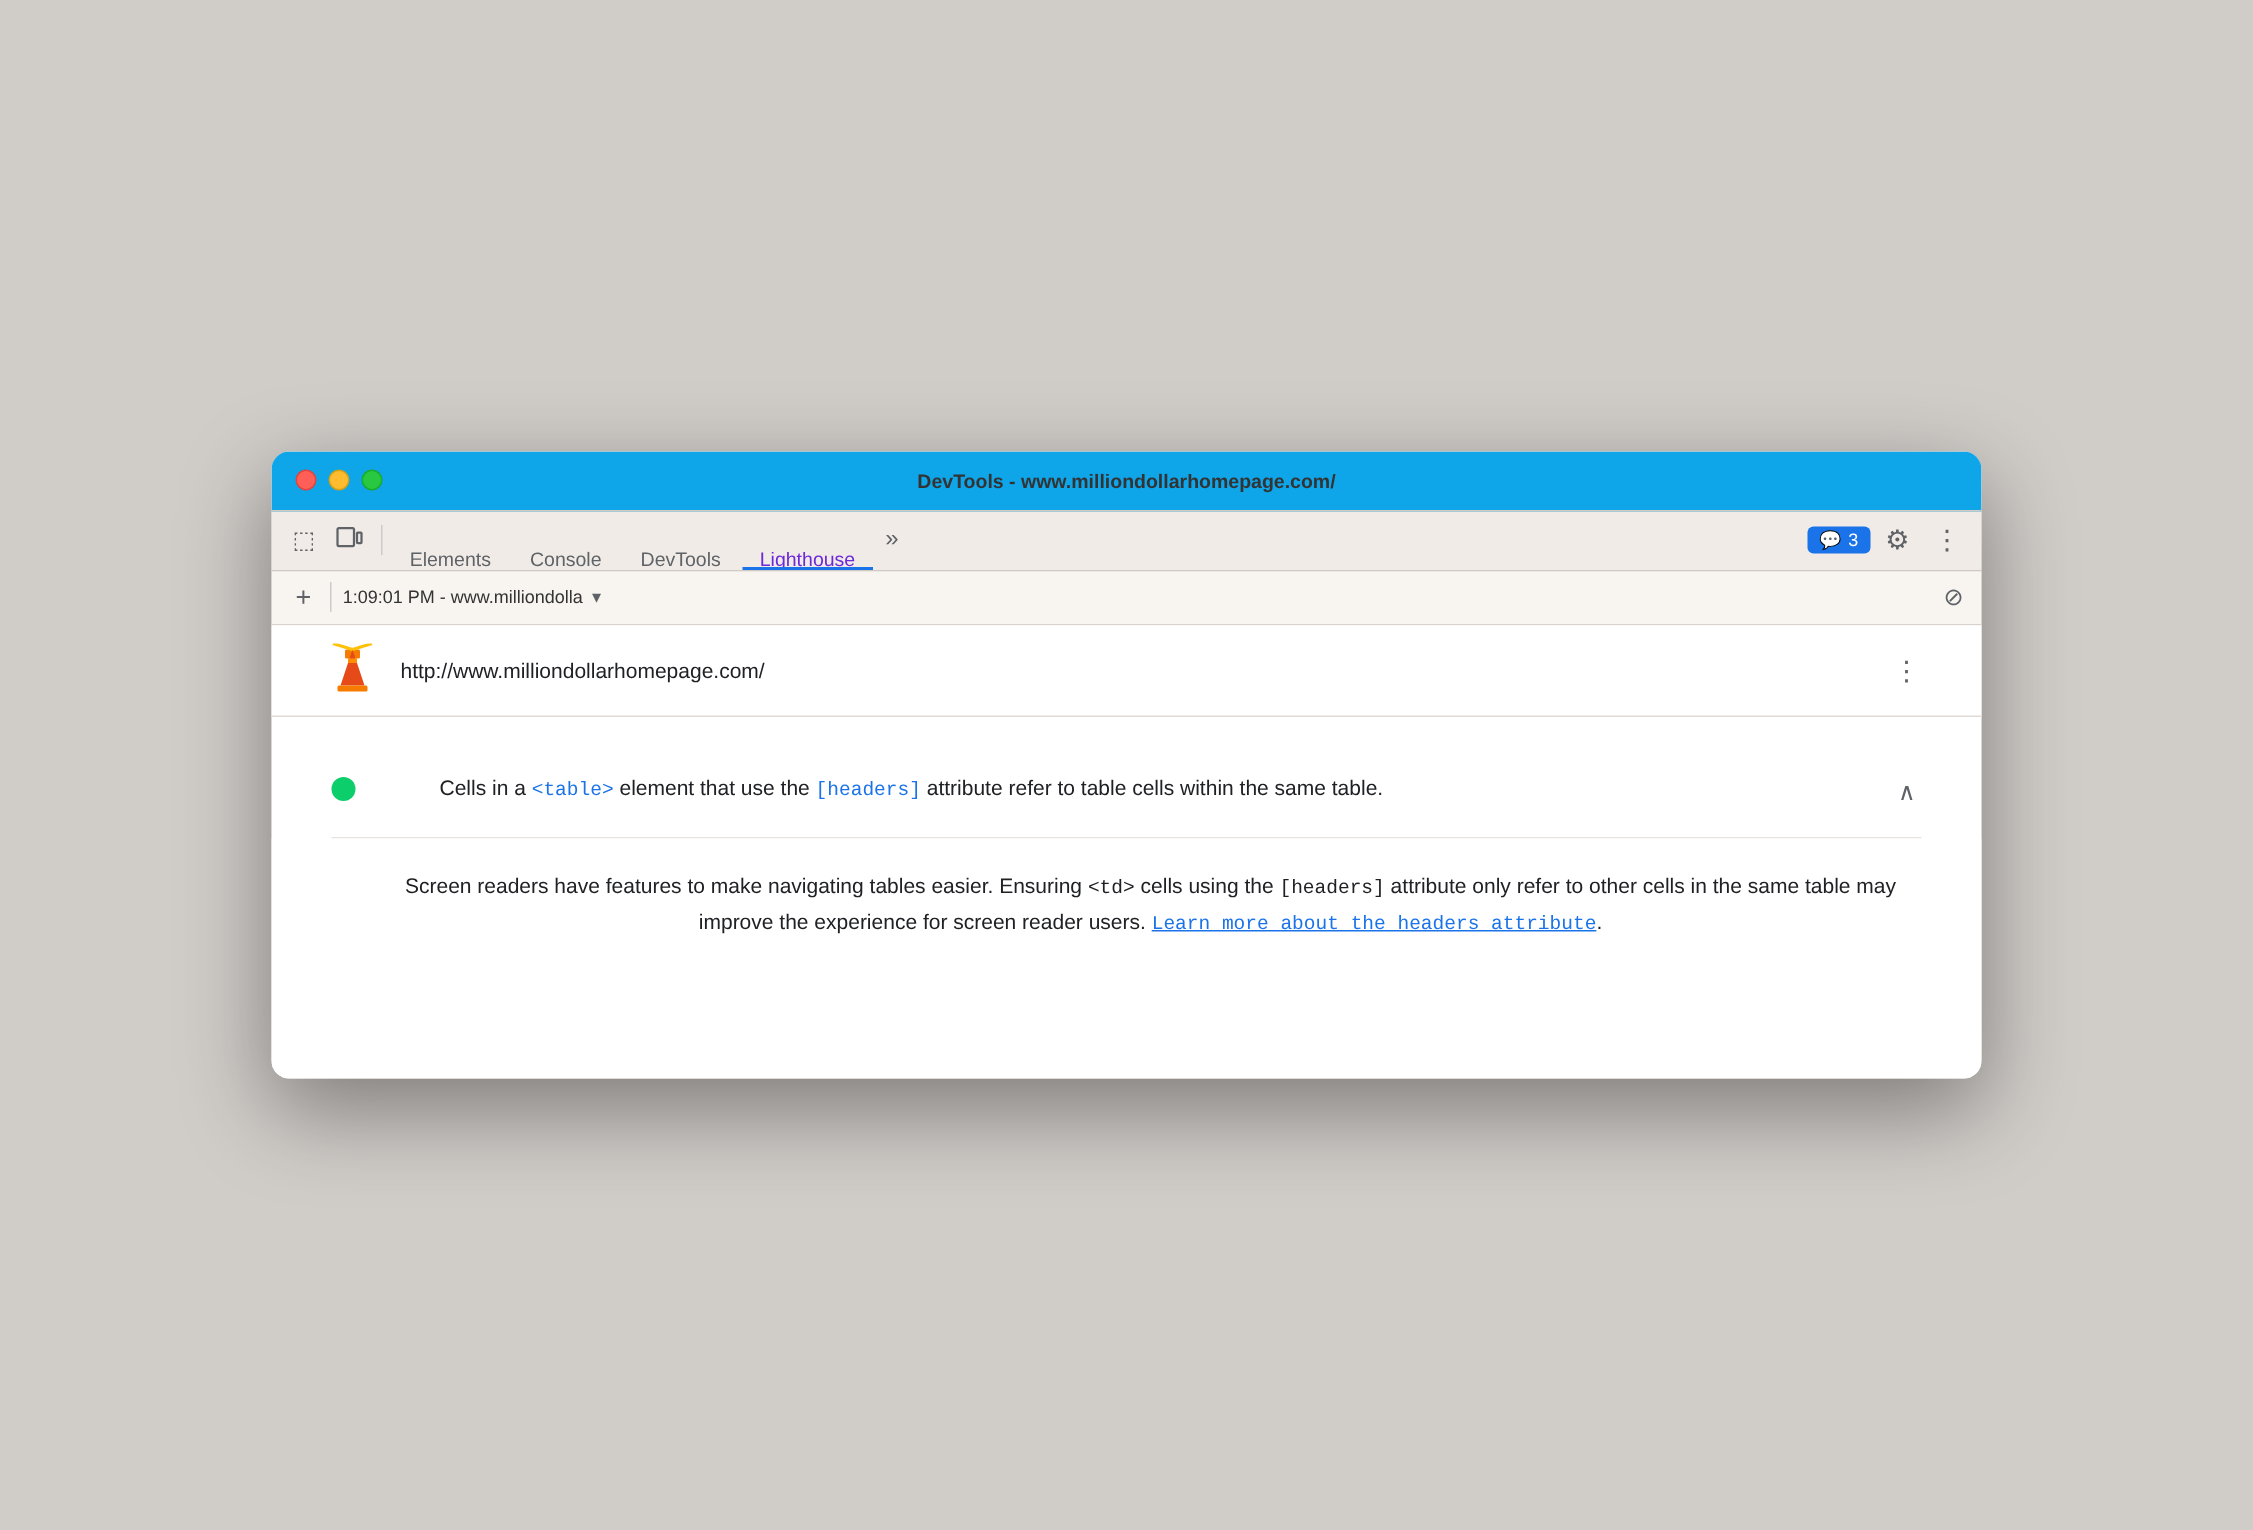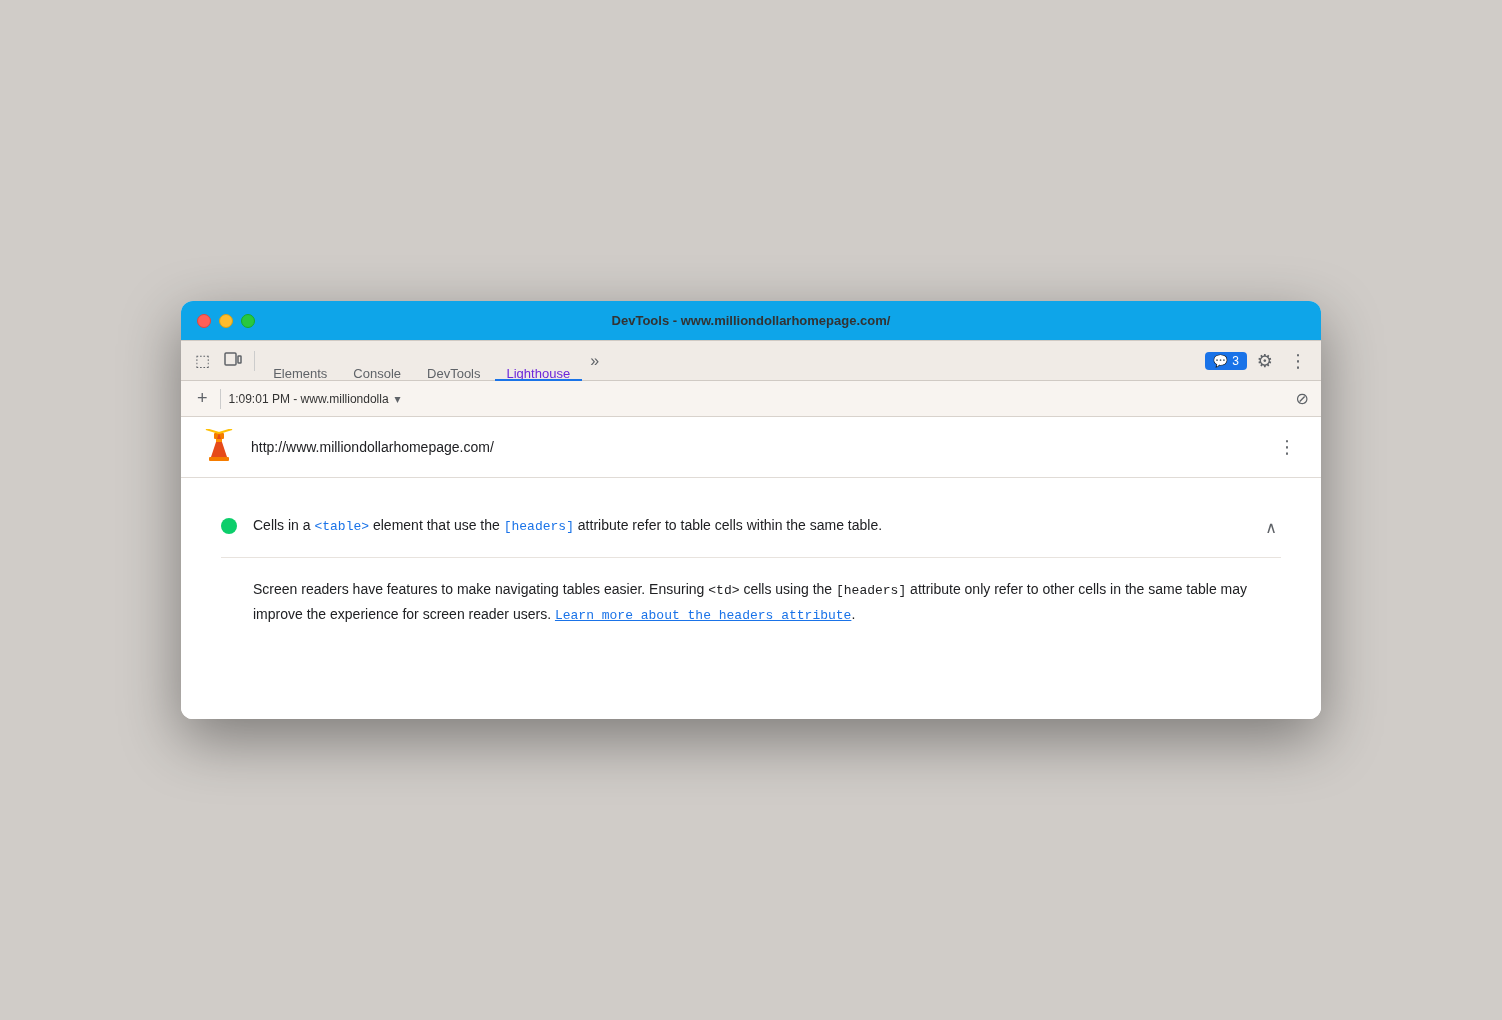--- a/index.html
+++ b/index.html
@@ -209,21 +209,21 @@
 
     
     .main-content {
       background: white;
     }
 
     
     .report-header {
       display: flex;
       align-items: center;
-      padding: 12px 20px;
+      padding: 12px 36px;
       border-bottom: 1px solid #e0dbd6;
       background: #fff;
     }
 
     .lighthouse-icon {
       width: 36px;
       height: 36px;
       margin-right: 14px;
       flex-shrink: 0;
     }
@@ -266,20 +266,21 @@
       margin-top: 4px;
       flex-shrink: 0;
     }
     .audit-status-dot.pass { background: #0cce6b; }
 
     .audit-text {
       flex: 1;
       font-size: 14px;
       line-height: 1.6;
       color: #202124;
+      margin-left: 40px;
     }
 
     .audit-text-normal {
       font-size: 14px;
       color: #202124;
     }
 
     .code-tag {
       font-family: 'Menlo', 'Courier New', monospace;
       font-size: 13px;
@@ -302,20 +303,21 @@
     .audit-description {
       padding: 20px 40px 32px 72px;
       font-size: 14px;
       line-height: 1.7;
       color: #202124;
       background: white;
     }
 
     .audit-description p {
       margin-bottom: 0;
+      text-align: center;
     }
 
     .code-inline {
       font-family: 'Menlo', 'Courier New', monospace;
       font-size: 13px;
       color: #202124;
     }
 
     .learn-link {
       color: #1a73e8;

